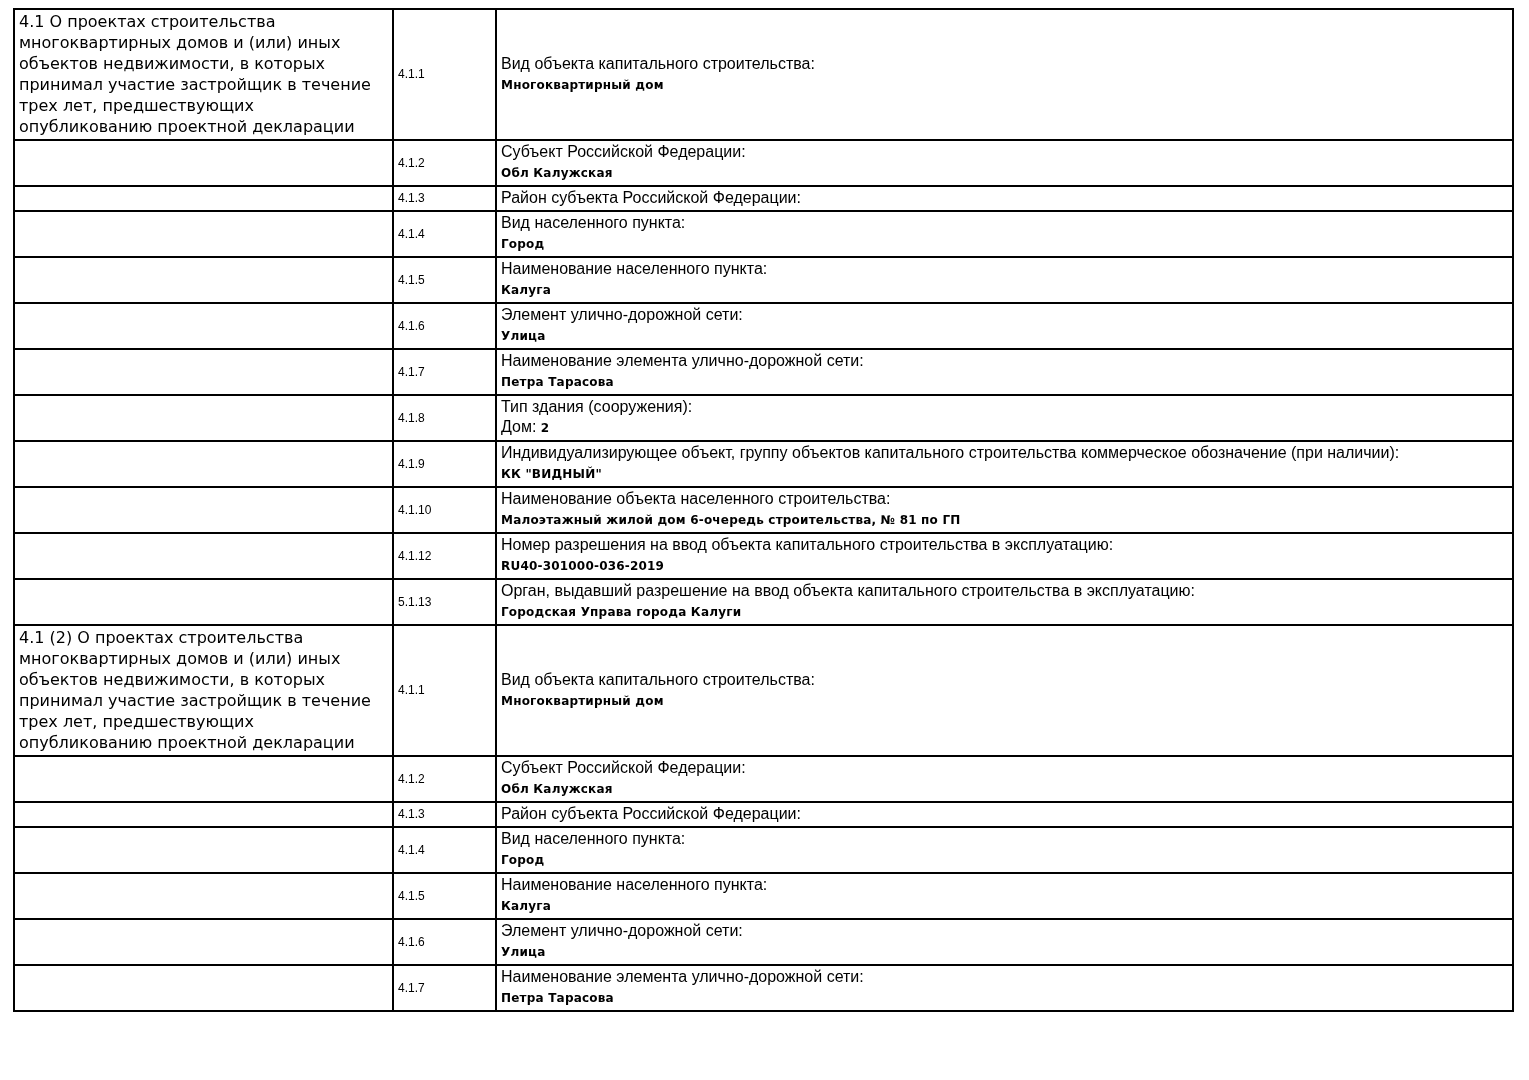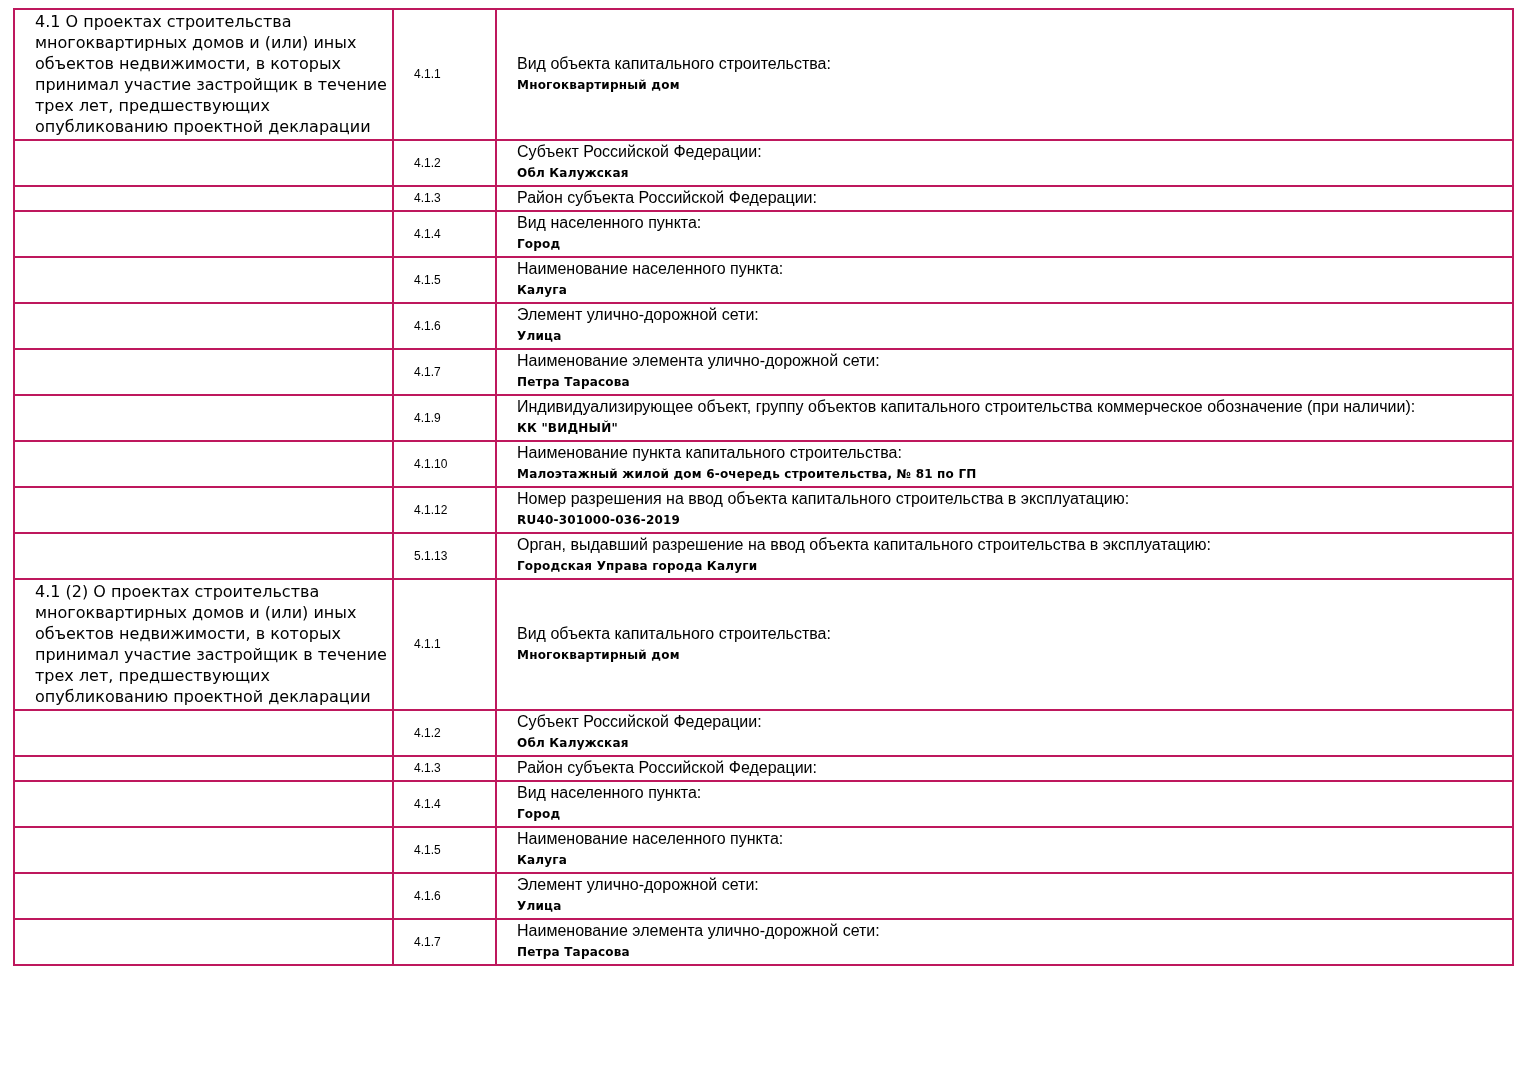--- a/index.html
+++ b/index.html
@@ -19,22 +19,22 @@
   table.decl {
     position: absolute;
     left: 13px;
     top: 8px;
     width: 1499px;
     border-collapse: collapse;
     table-layout: fixed;
     color: #000000;
   }
   table.decl td {
-    border: 2px solid #be185d;
-    padding: 1px 4px 2px 20px;
+    border: 2px solid #000000;
+    padding: 1px 4px 2px 4px;
     vertical-align: middle;
     overflow: hidden;
   }
   td.desc-cell {
     vertical-align: top;
     font-family: "DejaVu Sans", sans-serif;
     font-size: 16px;
     line-height: 21px;
     padding-top: 1px;
     word-wrap: break-word;
@@ -126,31 +126,39 @@
         <tr>
           <td class="desc-cell"></td>
           <td class="num-cell">4.1.7</td>
           <td class="content-cell">
             <div class="field-label">Наименование элемента улично-дорожной сети:</div>
             <div class="field-value-line"><span class="value-bold">Петра Тарасова</span></div>
           </td>
         </tr>
         <tr>
           <td class="desc-cell"></td>
+          <td class="num-cell">4.1.8</td>
+          <td class="content-cell">
+            <div class="field-label">Тип здания (сооружения):</div>
+            <div class="field-value-line"><span class="value-prefix">Дом: </span><span class="value-bold">2</span></div>
+          </td>
+        </tr>
+        <tr>
+          <td class="desc-cell"></td>
           <td class="num-cell">4.1.9</td>
           <td class="content-cell">
             <div class="field-label">Индивидуализирующее объект, группу объектов капитального строительства коммерческое обозначение (при наличии):</div>
             <div class="field-value-line"><span class="value-bold">КК "ВИДНЫЙ"</span></div>
           </td>
         </tr>
         <tr>
           <td class="desc-cell"></td>
           <td class="num-cell">4.1.10</td>
           <td class="content-cell">
-            <div class="field-label">Наименование пункта капитального строительства:</div>
+            <div class="field-label">Наименование объекта населенного строительства:</div>
             <div class="field-value-line"><span class="value-bold">Малоэтажный жилой дом 6-очередь строительства, № 81 по ГП</span></div>
           </td>
         </tr>
         <tr>
           <td class="desc-cell"></td>
           <td class="num-cell">4.1.12</td>
           <td class="content-cell">
             <div class="field-label">Номер разрешения на ввод объекта капитального строительства в эксплуатацию:</div>
             <div class="field-value-line"><span class="value-bold">RU40-301000-036-2019</span></div>
           </td>

